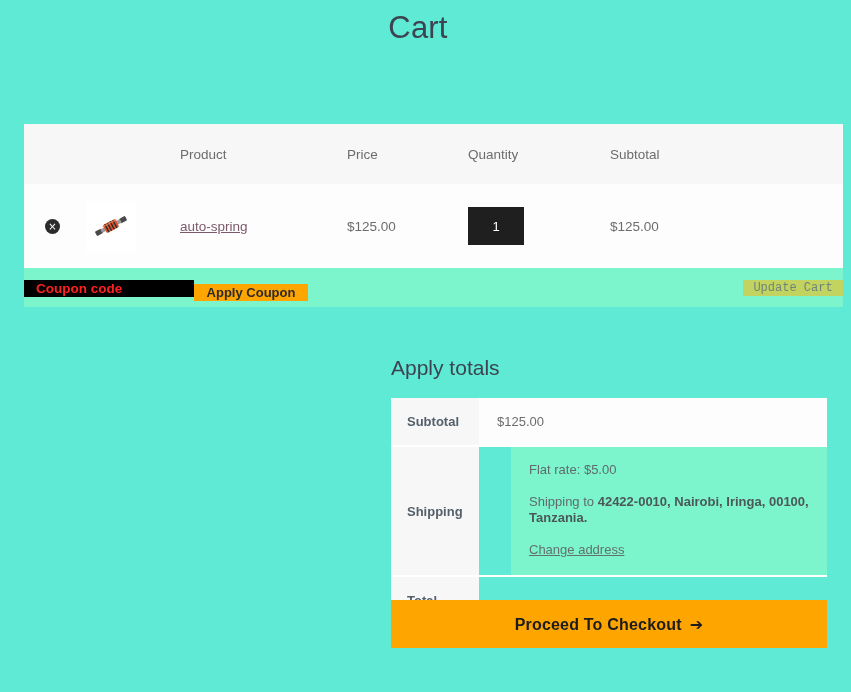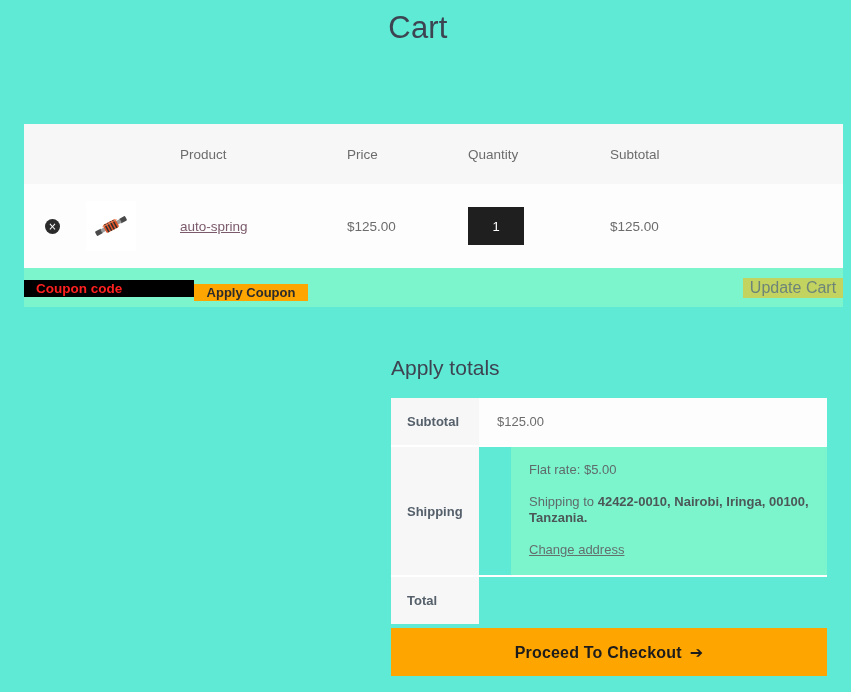--- a/index.html
+++ b/index.html
@@ -142,23 +142,23 @@
     font-family: "Liberation Sans", sans-serif;
     margin-top: 8px;
   }
   .coupon-spacer { flex: 1 1 auto; background: #7cf5cd; }
   .update-btn {
     width: 100px;
     flex: 0 0 100px;
     background: #c3d35f;
     border: none;
     color: #6d8579;
-    font-size: 16px;
+    font-size: 12px;
     cursor: default;
-    font-family: Liberation Sans, sans-serif;
+    font-family: Liberation Mono, monospace;
   }
 
   
   .totals-wrap {
     position: absolute;
     left: 391px;
     top: 355px;
     width: 436px;
   }
   .totals-title {
@@ -207,21 +207,21 @@
     font-size: 13px;
     color: #63706e;
     text-decoration: underline;
     cursor: pointer;
     text-align: center;
   }
 
   .checkout-btn {
     position: absolute;
     left: 391px;
-    top: 628px;
+    top: 600px;
     width: 436px;
     height: 48px;
     background: #ffa500;
     border: none;
     color: #1c1c1c;
     font-size: 16px;
     font-weight: bold;
     cursor: pointer;
     letter-spacing: 0.2px;
     font-family: "Liberation Sans", sans-serif;

